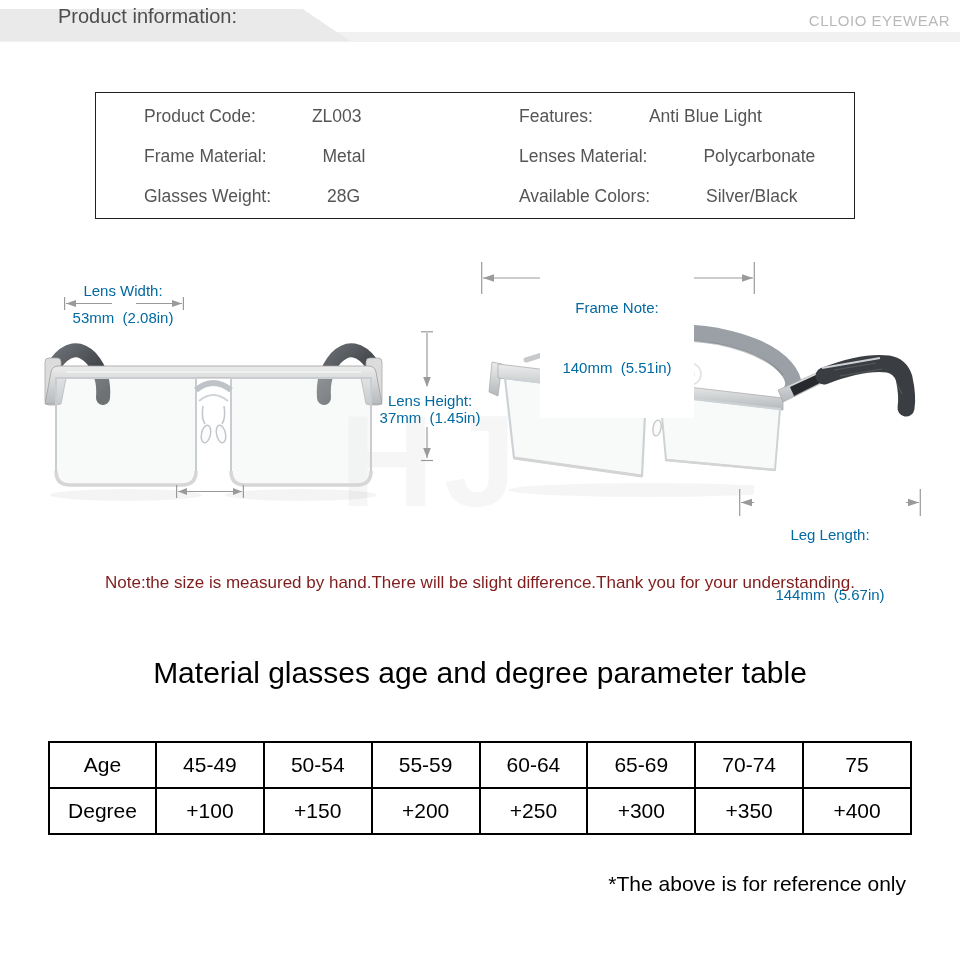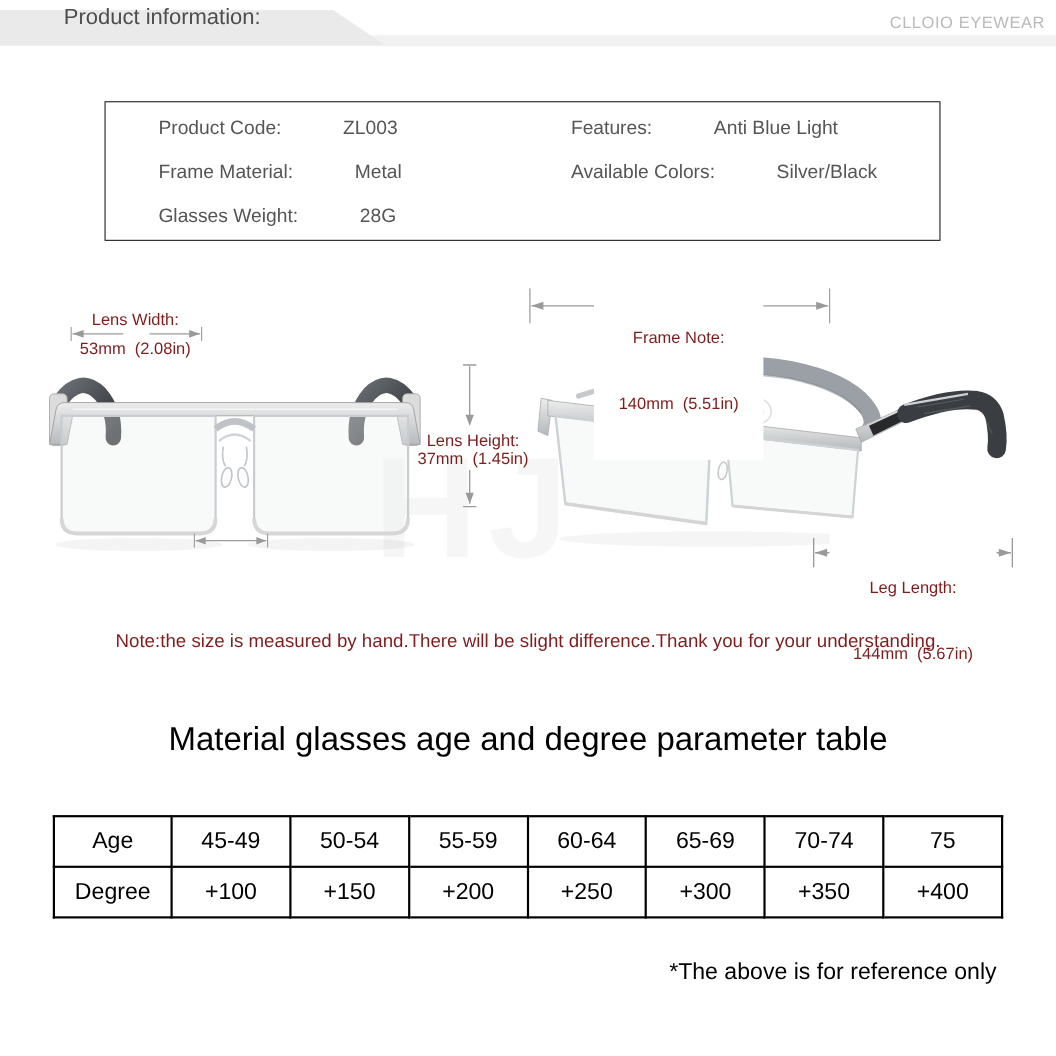--- a/index.html
+++ b/index.html
@@ -15,21 +15,21 @@
 
   
   .spec-box{position:absolute;left:95px;top:92px;width:760px;height:127px;
             border:1.5px solid #1f1f1f;box-sizing:border-box;}
   .spec-col{position:absolute;top:3px;}
   .spec-col.left{left:48px;} .spec-col.right{left:423px;}
   .spec-row{height:40px;display:flex;align-items:center;font-size:17.5px;color:#555;white-space:pre;gap:45px;}
   .spec-row .val{margin-left:11px;}
 
   
-  .dim{position:absolute;color:#7f1d1d;font-size:15px;text-align:center;white-space:pre;line-height:20px;}
+  .dim{position:absolute;color:#0369a1;font-size:15px;text-align:center;white-space:pre;line-height:20px;}
   .dim.bg{background:#fff;}
   .dim-arrow{position:absolute;}
   .dim-arrow line{stroke:#9a9a9a;stroke-width:1.2;}
   .dim-arrow polygon{fill:#9a9a9a;}
 
   
   .art{position:absolute;}
   .watermark{position:absolute;left:340px;top:396px;font-size:130px;font-weight:bold;
              color:#8a8a8a;opacity:.07;letter-spacing:10px;line-height:1;}
 
@@ -66,20 +66,24 @@
       </div>
       <div class="spec-row">
         <span>Glasses Weight:</span>
         <span class="val">28G</span>
       </div>
     </div>
     <div class="spec-col right">
       <div class="spec-row">
         <span>Features:</span>
         <span class="val">Anti Blue Light</span>
+      </div>
+      <div class="spec-row">
+        <span>Lenses Material:</span>
+        <span class="val">Polycarbonate</span>
       </div>
       <div class="spec-row">
         <span>Available Colors:</span>
         <span class="val">Silver/Black</span>
       </div>
     </div>
   </div>
 
   <div class="watermark">HJ</div>
 

